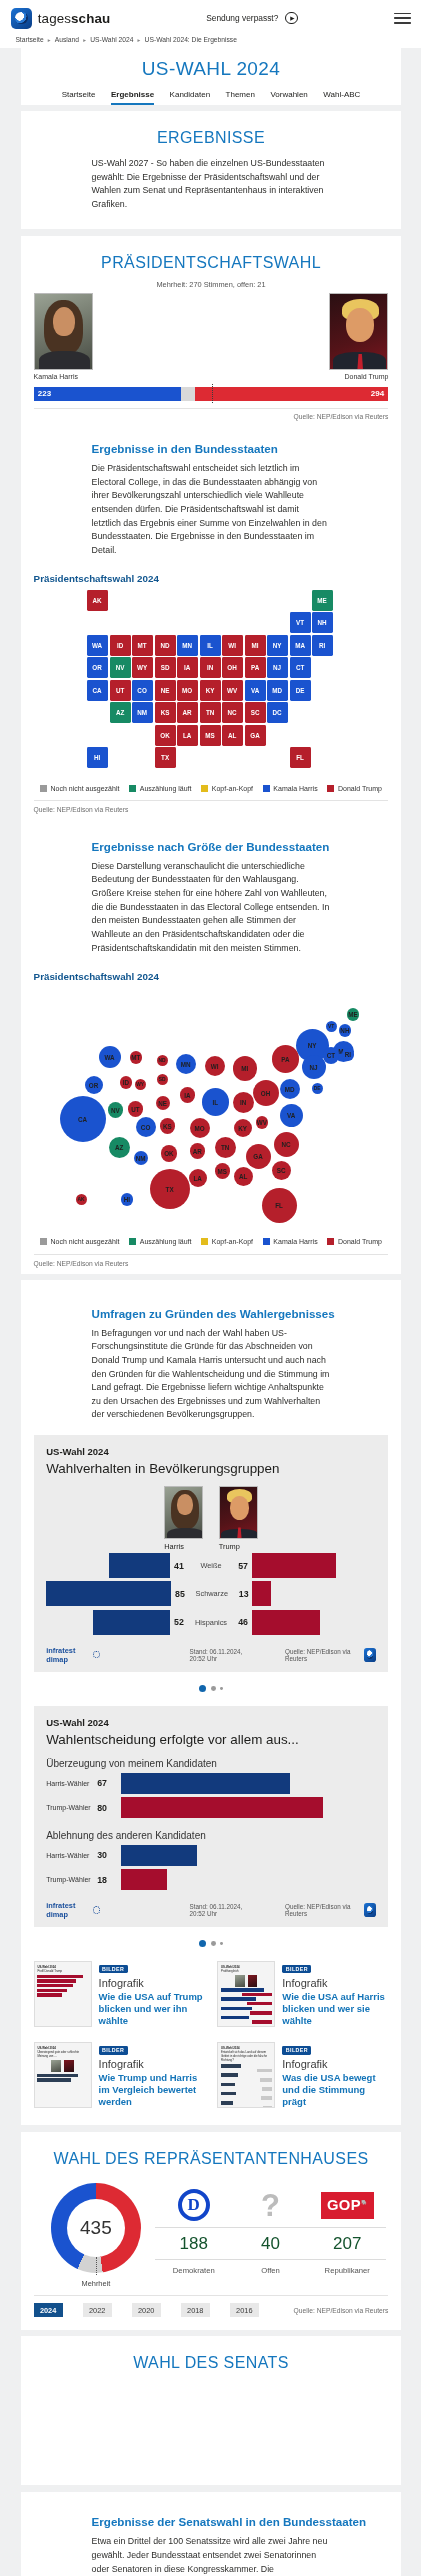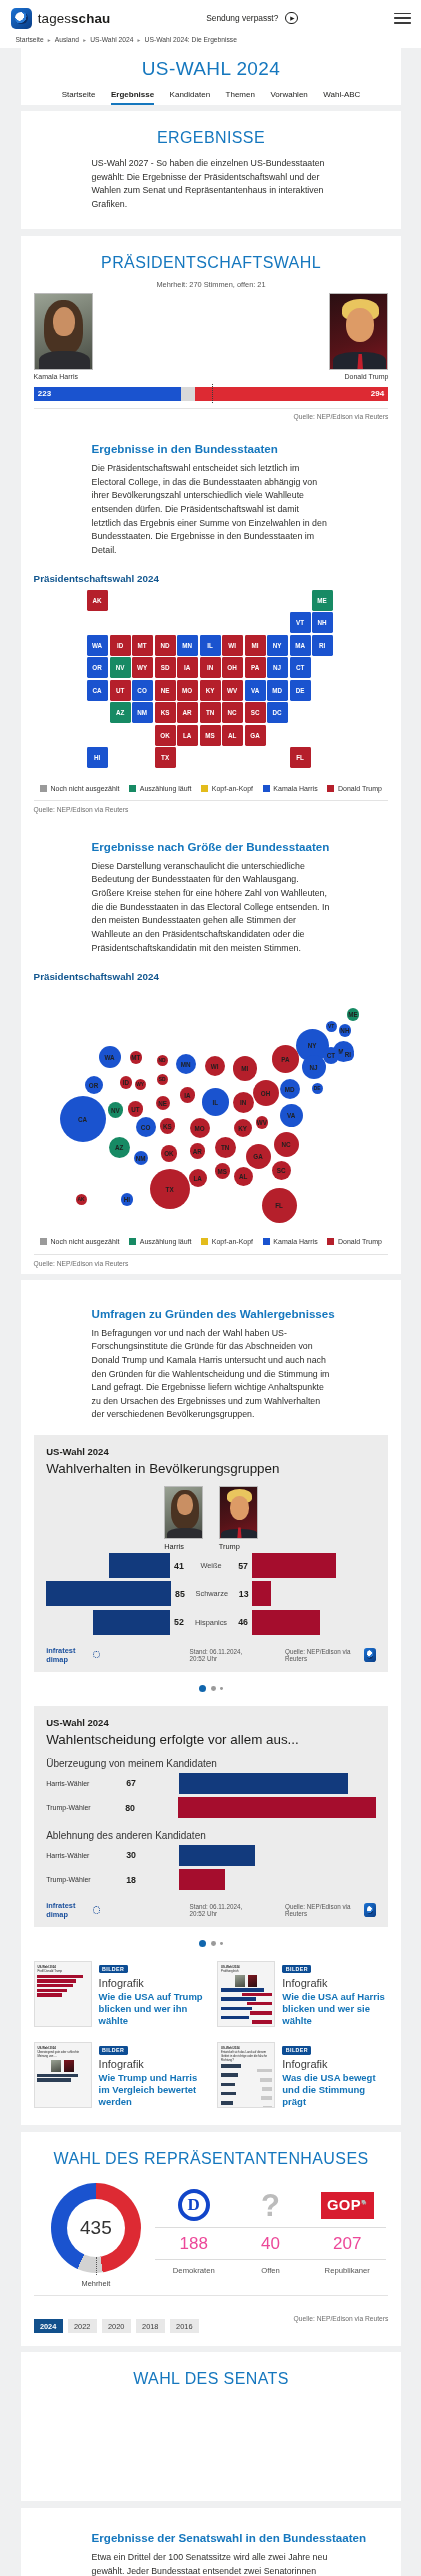--- a/index.html
+++ b/index.html
@@ -89,21 +89,21 @@
   .bfly-mid { width:56px; text-align:center; font-size:7.4px; color:#444; }
   .bfly-val { width:21px; font-size:8.8px; font-weight:700; text-align:center; }
   .bfly-bar { height:25px; }
   .info-foot { display:flex; align-items:center; margin-top:9.8px; font-size:6.3px; color:#555; gap:5.6px; }
   .agency { color:#1a4f9c; font-weight:700; font-size:7.4px; display:flex; align-items:center; gap:2.8px; }
   .agency i { width:7.7px; height:7.7px; border:1.8px dotted #1a4f9c; border-radius:50%; display:inline-block; }
   .ard-mini { margin-left:auto; width:14px; height:14px; border-radius:2.8px; background:linear-gradient(140deg,#1b72d4,#0a3d85); position:relative; }
   .ard-mini::after { content:""; position:absolute; inset:2.8px; border-radius:50%; background:radial-gradient(circle at 35% 35%, #fff 0 38%, #2a7ad4 39% 62%, #0c2f66 63%); }
   .stand-src { display:flex; gap:28px; margin-left:84px; }
   .hbar-group-label { font-size:10px; color:#333; margin:11.2px 0 2.8px; }
-  .hbar-row { display:flex; align-items:center; height:22.5px; margin-bottom:2.1px;gap:29px; }
+  .hbar-row { display:flex; align-items:center; height:22.5px; margin-bottom:2.1px; }
   .hbar-name { width:51px; font-size:7px; color:#333; }
   .hbar-val { width:24px; font-size:8.8px; font-weight:700; }
   .hbar-bar { height:21px; }
   .dots { display:flex; justify-content:center; align-items:center; gap:4.9px; padding:5.6px 0 1.4px; }
   .dot { border-radius:50%; background:#9a9a9a; cursor:pointer; }
   .dot.d1 { width:7px; height:7px; background:#1166ad; }
   .dot.d2 { width:4.9px; height:4.9px; }
   .dot.d3 { width:2.8px; height:2.8px; }
 
   
@@ -126,24 +126,24 @@
   .donut-hole { position:absolute; inset:16px; background:#fff; border-radius:50%; display:flex; align-items:center; justify-content:center; font-size:19px; color:#333; }
   .donut-mark { position:absolute; left:50%; bottom:-1.4px; height:18px; border-left:1.4px dotted #555; }
   .donut-cap { font-size:7.4px; color:#444; margin-top:5.6px; }
   .party-block { flex:1; }
   .party-grid { display:grid; grid-template-columns:1fr 1fr 1fr; text-align:center; }
   .party-logo-cell { height:44px; display:flex; align-items:center; justify-content:center; }
   .dem-logo { width:32px; height:32px; border-radius:50%; border:4.2px solid #1145c9; display:flex; align-items:center; justify-content:center; color:#1145c9; font-weight:700; font-size:17px; font-family:"Liberation Serif",serif; }
   .q-logo { font-size:31px; font-weight:700; color:#bcbcbc; line-height:1; }
   .gop-logo { background:#d81c2f; color:#fff; font-weight:700; font-size:14.8px; padding:5.6px 6.3px; letter-spacing:0.4px; position:relative; }
   .gop-logo small { font-size:4.9px; vertical-align:super; }
-  .party-num { font-size:17px; color:#ec4899; padding:5.6px 0; border-top:0.7px solid #dcdcdc; border-bottom:0.7px solid #dcdcdc; }
+  .party-num { font-size:17px; color:#14532d; padding:5.6px 0; border-top:0.7px solid #dcdcdc; border-bottom:0.7px solid #dcdcdc; }
   .party-lab { font-size:7.7px; color:#555; padding:5.6px 0 9.8px; }
   .house-foot { display:flex; align-items:center; border-top:0.7px solid #e3e3e3; margin-top:7px; padding:7px 0 12.6px; }
-  .years { display:flex; gap:5px;margin-top:16px; }
+  .years { display:flex; gap:20px; }
   .year { font-size:7.4px; padding:2.8px 6.3px; background:#e8e8e8; color:#3c3c3c; cursor:pointer; }
   .year.active { background:#12508c; color:#fff; font-weight:700; }
   .house-src { margin-left:auto; }
 </style>
 </head>
 <body>
 
 <header>
   <div class="hdr-row">
     <div class="brand">

